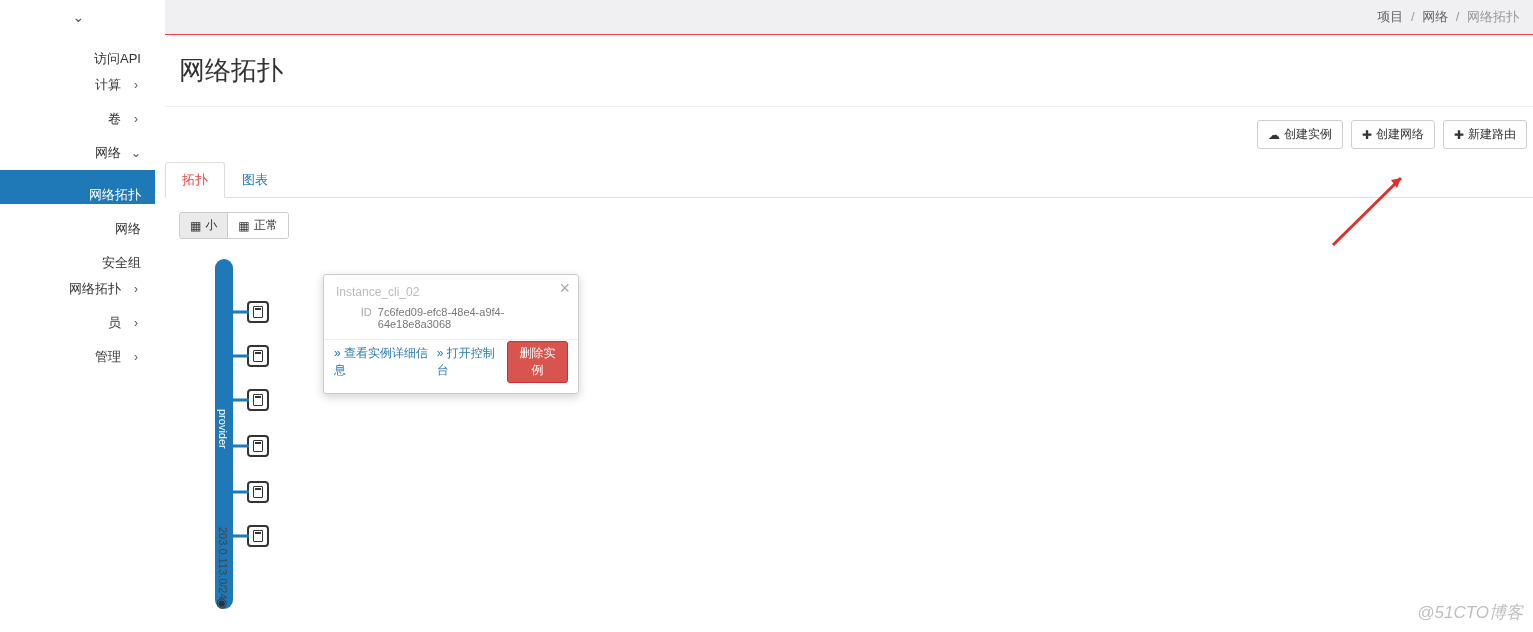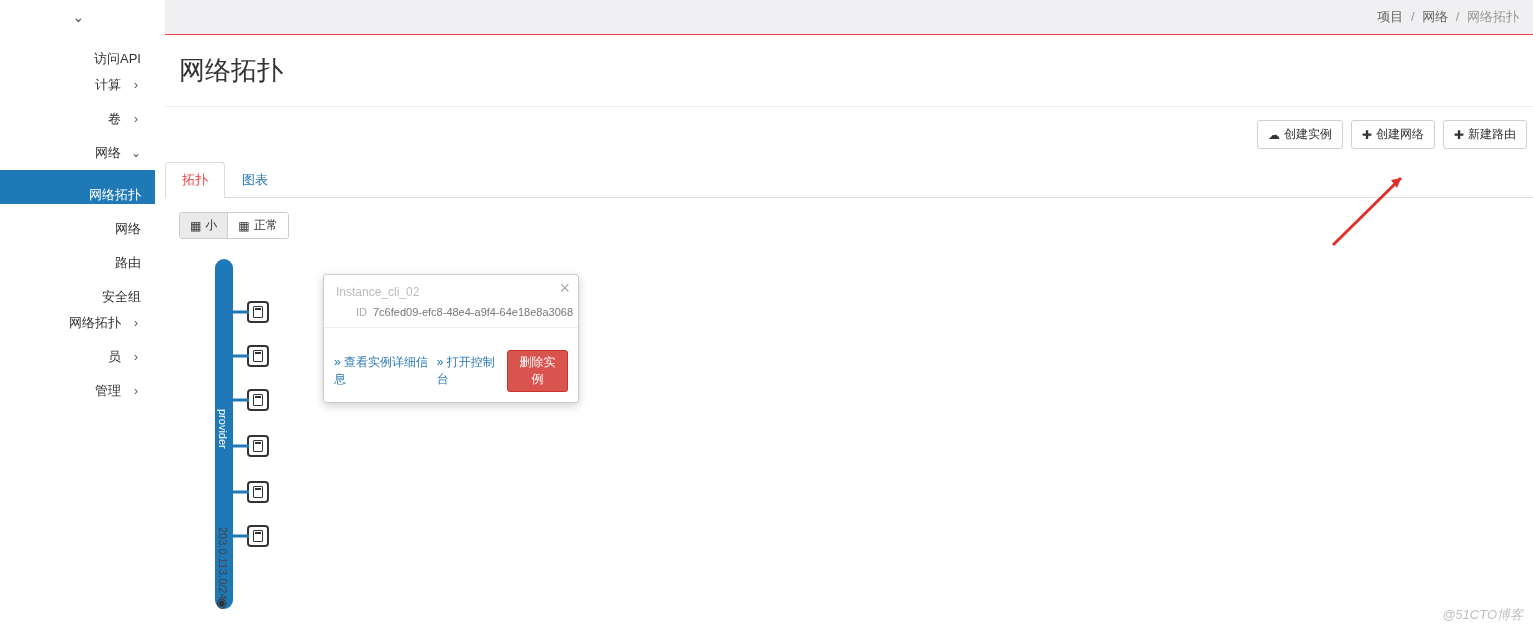--- a/index.html
+++ b/index.html
@@ -41,31 +41,31 @@
 .net-cidr { position: absolute; left: 12px; top: 268px; writing-mode: vertical-rl; color: #444; font-size: 11px; }
 .globe-ico { position: absolute; left: 11px; top: 336px; font-size: 13px; color: #333; }
 .instance-node { position: absolute; left: 42px; width: 22px; height: 22px; border: 2px solid #333; border-radius: 4px; background: #fff; display: flex; align-items: center; justify-content: center; }
 .instance-node::before { content: ""; position: absolute; left: -16px; top: 50%; width: 16px; height: 3px; background: #1f79b7; transform: translateY(-50%); }
 .instance-node .i { width: 10px; height: 12px; border: 1.5px solid #333; border-radius: 1px; }
 .instance-node .i::after { content:""; display:block; width:6px; height:2px; background:#333; margin:1px auto 0; }
 
 .popover { position: absolute; left: 118px; top: 15px; width: 256px; background: #fff; border: 1px solid #ccc; border-radius: 3px; box-shadow: 0 3px 10px rgba(0,0,0,0.18); }
 .popover .close { position: absolute; right: 8px; top: 4px; color: #aaa; font-size: 18px; cursor: pointer; line-height: 1; }
 .popover .ptitle { padding: 10px 12px 6px; color: #bbb; font-size: 12px; }
-.popover .prow { display: flex; padding: 1px 0; font-size: 11px; justify-content: center; }
+.popover .prow { display: flex; padding: 1px 12px; font-size: 11px; justify-content: center; }
 .popover .prow .k { width: 44px; text-align: right; color: #aaa; padding-right: 6px; }
 .popover .prow .v { color: #777; }
 .popover .dot { display:inline-block; width:8px; height:8px; border-radius:50%; background:#3bb24a; margin-right:4px; vertical-align: middle; }
-.popover .pactions { padding: 22px 10px 10px; display: flex; align-items: center; gap: 8px; border-top: 1px solid #eee; margin-top: 8px; }
+.popover .pactions { padding: 1px 10px 10px; display: flex; align-items: center; gap: 8px; border-top: 1px solid #eee; margin-top: 8px; }
 .popover .plink { color: #2a7ab0; font-size: 12px; cursor: pointer; }
 .popover .pdanger { background: #d9534f; color: #fff; border: 1px solid #c9302c; border-radius: 3px; padding: 3px 8px; font-size: 12px; margin-left: auto; cursor: pointer; font-family: Liberation Mono, monospace; }
 
 .arrow { position: absolute; right: 120px; top: 170px; width: 90px; height: 80px; pointer-events: none; }
 
-.watermark { position: absolute; right: 10px; bottom: 8px; color: #bfbfbf; font-size: 13px; font-style: italic; text-align: right; }
+.watermark { position: absolute; right: 10px; bottom: 8px; color: #bfbfbf; font-size: 17px; font-style: italic; text-align: right; }
 </style>
 </head>
 <body>
 
 <div class="sidebar">
   <div class="nav-item first-chev">
       <span class="chev">⌄</span>
     </div>
   <div class="nav-item sub">
       <span class="label">访问API</span>
@@ -82,23 +82,20 @@
   <div class="nav-item">
     <span class="label">网络</span>
     <span class="chev">⌄</span>
   </div>
 
   <div class="nav-item sub active">
       <span class="label">网络拓扑</span>
     </div>
   <div class="nav-item sub">
       <span class="label">网络</span>
-    </div>
-  <div class="nav-item sub">
-      <span class="label">路由</span>
     </div>
   <div class="nav-item sub">
       <span class="label">安全组</span>
     </div>
 
   <div class="nav-item">
     <span class="label">网络拓扑</span>
     <span class="chev">›</span>
   </div>
   <div class="nav-item">

